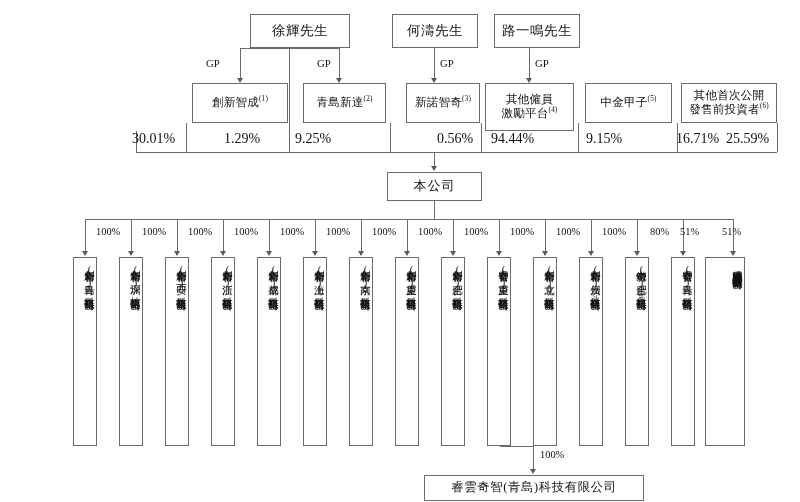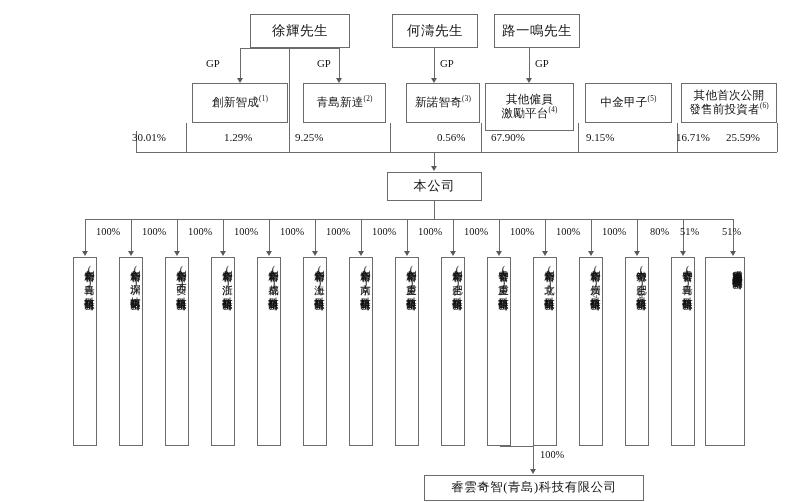--- a/index.html
+++ b/index.html
@@ -82,21 +82,21 @@
   
   .edgelbl{
     position:absolute;
     font-size:10.6px;
     color:#111;
     white-space:nowrap;
     z-index:4;
     font-family:"Liberation Serif","DejaVu Serif",serif;
   }
   .gplbl{font-size:10.8px;}
-  .pctlbl{font-size:11px;}
+  .pctlbl{font-size:14px;}
   .pct100{font-size:10.4px;}
 </style>
 </head>
 <body>
 
 <div id="chart">
 
   <div class="box person" style="left:250px;top:14px;width:100px;height:34px;">
     <span class="lbl">徐輝先生</span>
   </div>
@@ -170,21 +170,21 @@
   <div class="ln lnv" style="left:390px;top:123px;height:29px;"></div>
   <div class="ln lnv" style="left:481px;top:123px;height:29px;"></div>
   <div class="ln lnv" style="left:578px;top:123px;height:29px;"></div>
   <div class="ln lnv" style="left:677px;top:123px;height:29px;"></div>
   <div class="ln lnv" style="left:777px;top:123px;height:29px;"></div>
 
   <div class="edgelbl pctlbl" style="left:132px;top:131px;">30.01%</div>
   <div class="edgelbl pctlbl" style="left:224px;top:131px;">1.29%</div>
   <div class="edgelbl pctlbl" style="left:295px;top:131px;">9.25%</div>
   <div class="edgelbl pctlbl" style="left:395px;top:131px;padding-left:42px;">0.56%</div>
-  <div class="edgelbl pctlbl" style="left:491px;top:131px;">67.90%</div>
+  <div class="edgelbl pctlbl" style="left:491px;top:131px;">94.44%</div>
   <div class="edgelbl pctlbl" style="left:586px;top:131px;">9.15%</div>
   <div class="edgelbl pctlbl" style="left:676px;top:131px;">16.71%</div>
   <div class="edgelbl pctlbl" style="left:726px;top:131px;">25.59%</div>
 
   <div class="ln lnh" style="left:136px;top:152px;width:641px;"></div>
   <div class="ln lnv" style="left:136px;top:131px;height:22px;"></div>
 
   <div class="ln lnv" style="left:434px;top:152px;height:16px;"></div>
   <div class="arrow" style="left:430.5px;top:166px;"></div>
 

